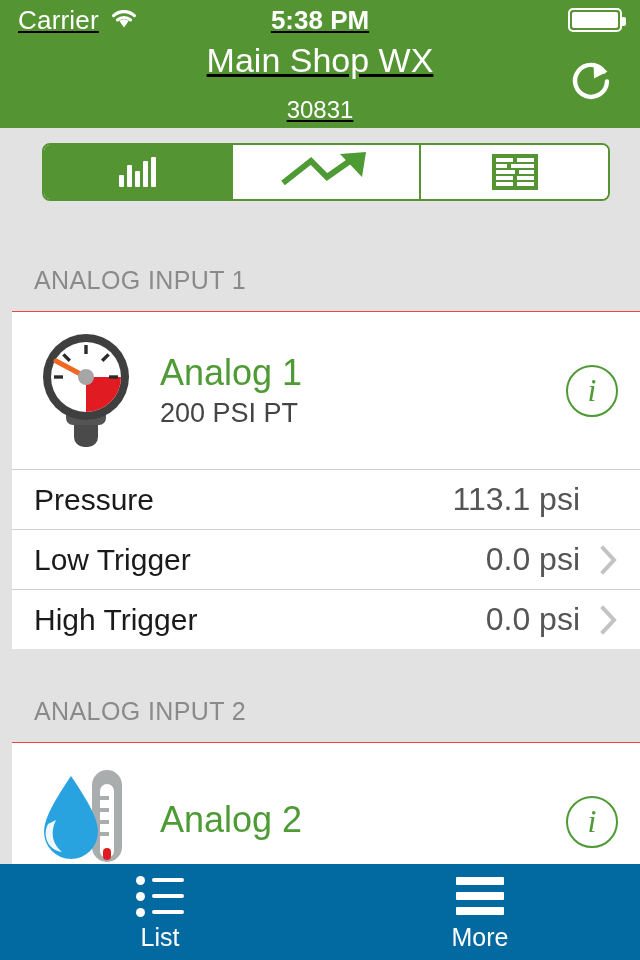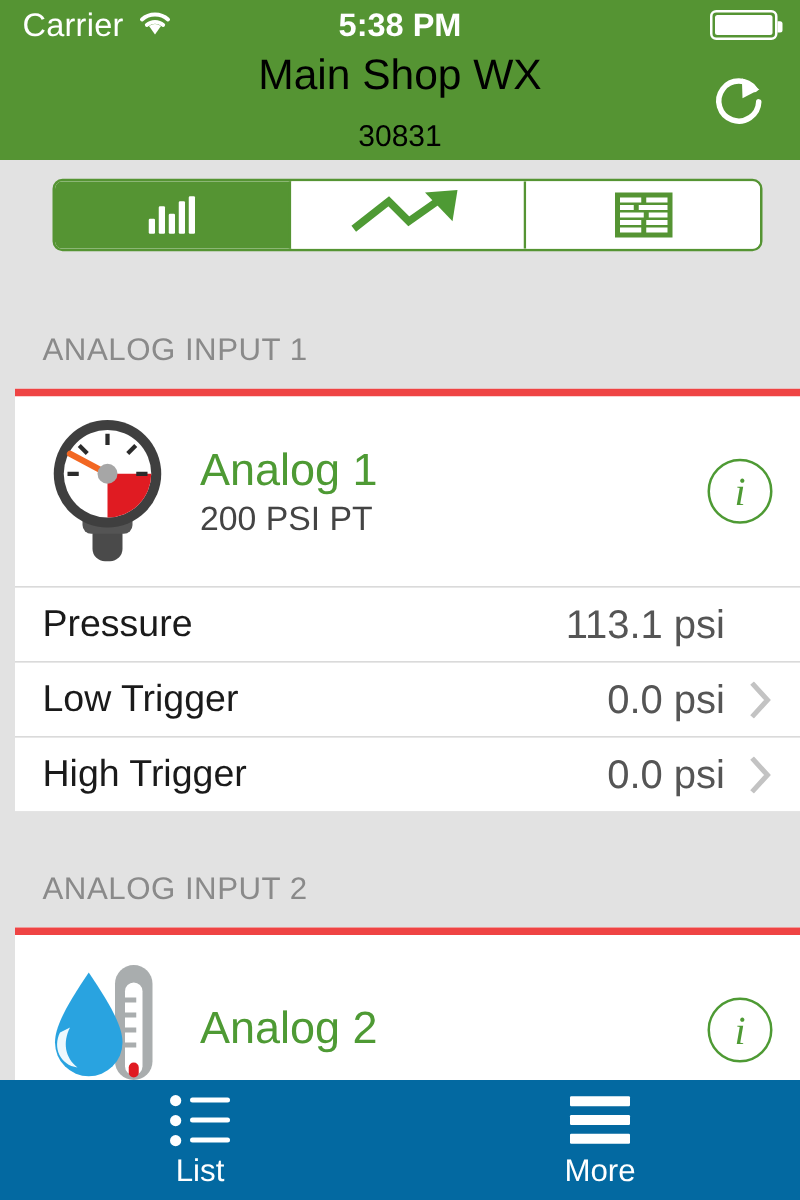--- a/index.html
+++ b/index.html
@@ -2,21 +2,21 @@
 <html><head>
 <meta charset="utf-8">
 <style>
   * { margin:0; padding:0; box-sizing:border-box; }
   html, body {
     width:640px; height:960px;
     font-family:"Liberation Sans", sans-serif;
     background:#ffffff;
     overflow:hidden;
   }
-  #app { position:relative; width:640px; height:960px; background:#e2e2e2; }
+  #app { position:relative; width:640px; height:960px; background:#e2e2e2;text-decoration:underline; }
 
   
   .statusbar {
     height:40px; background:#559433;
     display:flex; align-items:center;
     padding:0 18px; color:#ffffff;
   }
   .sb-left { display:flex; align-items:center; gap:10px; flex:1; }
   .sb-carrier { font-size:26px; letter-spacing:0.2px; }
   .sb-center { flex:0 0 auto; font-size:26px; font-weight:bold; }
@@ -29,21 +29,21 @@
   }
   .battery::after {
     content:""; position:absolute; right:-6px; top:7px;
     width:4px; height:9px; background:#ffffff; border-radius:0 2px 2px 0;
   }
   .battery > i { display:block; width:100%; height:100%; background:#ffffff; border-radius:2px; }
 
   
   .navbar {
     height:88px; background:#559433;
-    position:relative; color:#000000;
+    position:relative; color:#ffffff;
     display:flex; flex-direction:column;
     align-items:center; justify-content:center;
   }
   .nav-title { font-size:34px; font-weight:normal; line-height:1.05; }
   .nav-subtitle { font-size:24px; font-weight:normal; line-height:1.2; margin-top:17px; }
   .nav-refresh {
     position:absolute; right:22px; top:50%; transform:translateY(-50%);
     width:52px; height:52px; display:flex; align-items:center; justify-content:center;
     cursor:pointer;
   }
@@ -78,21 +78,21 @@
   
   .section-header {
     background:#e2e2e2; color:#8a8a8a;
     font-size:25px; letter-spacing:0.4px;
     padding:18px 22px 16px 22px;
   }
   .section-header.tall { padding-top:48px; }
 
   
   .device-cell {
-    background:#ffffff; border-top:6px solid #ef4444;
+    background:#ffffff; border-top:1px solid #ef4444;
     display:flex; align-items:center;
     padding:10px 22px; min-height:158px;
   }
   .device-icon { width:104px; flex:0 0 104px; display:flex; justify-content:center; align-items:center; }
   .device-text { flex:1; padding-left:22px; }
   .device-name { font-size:36px; color:#4e9a34; line-height:1.15; }
   .device-sub { font-size:27px; color:#444444; margin-top:4px; }
   .info-btn {
     flex:0 0 52px; width:52px; height:52px;
     border:2px solid #4e9a34; border-radius:50%;

